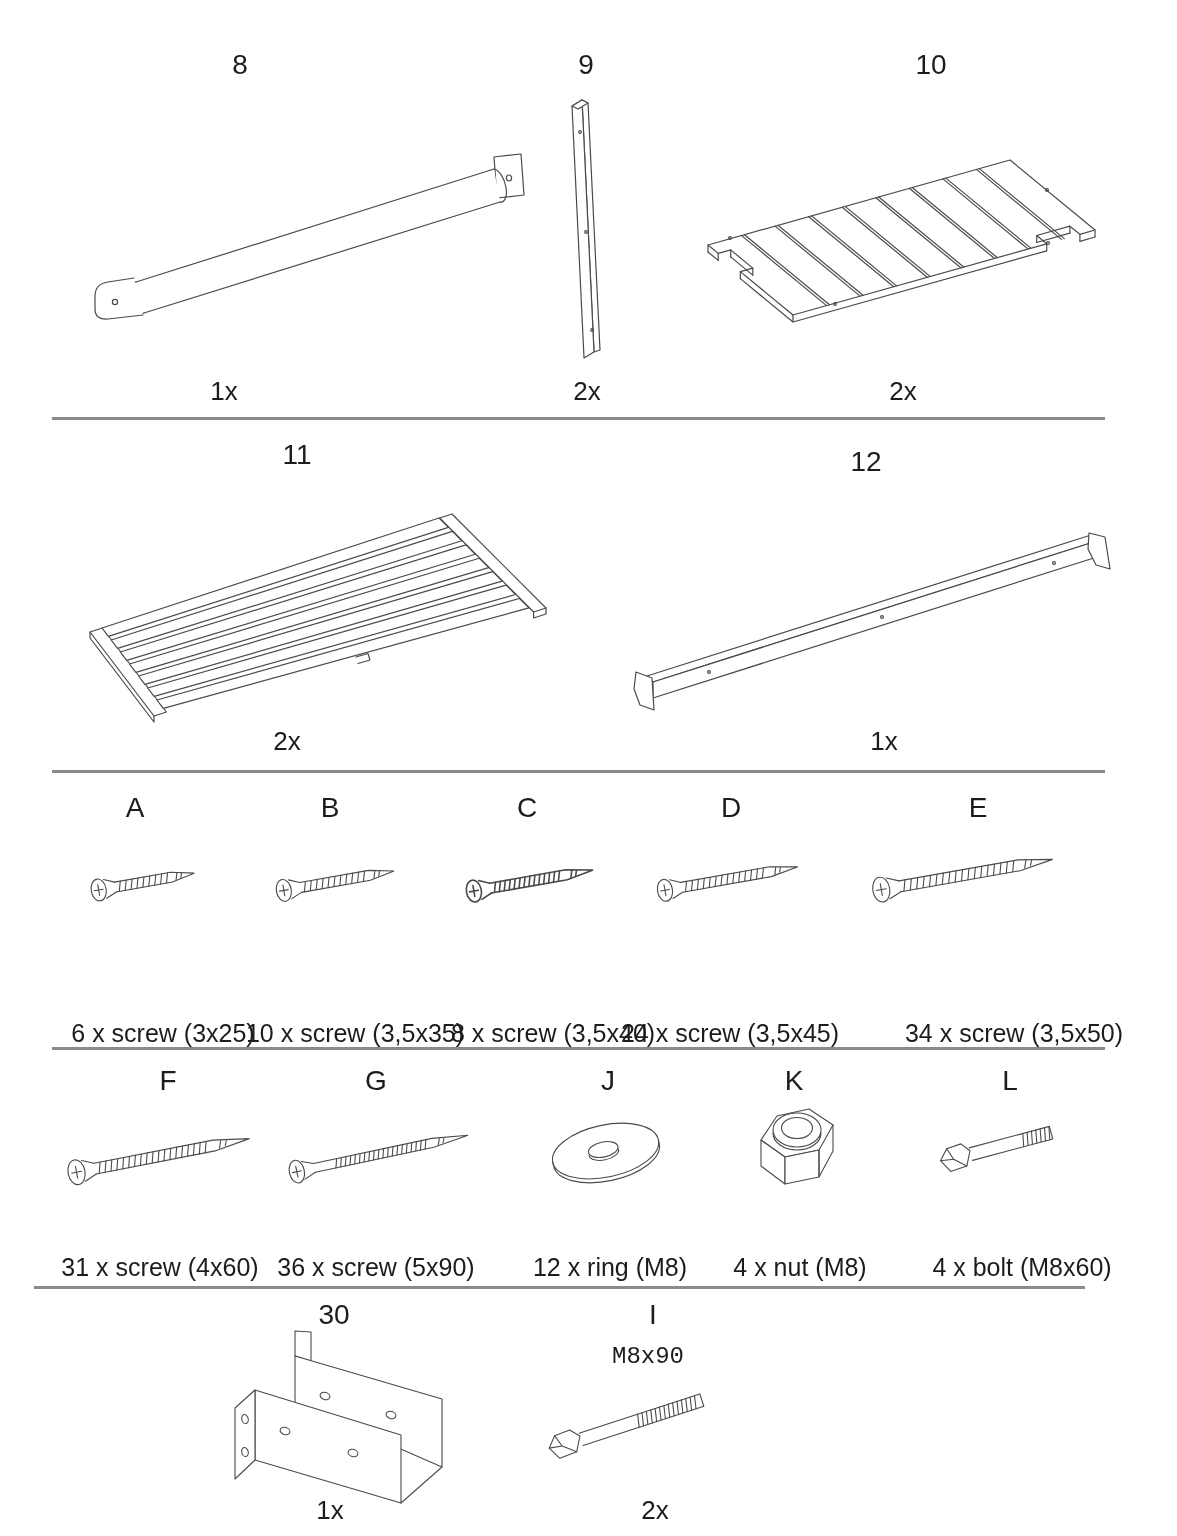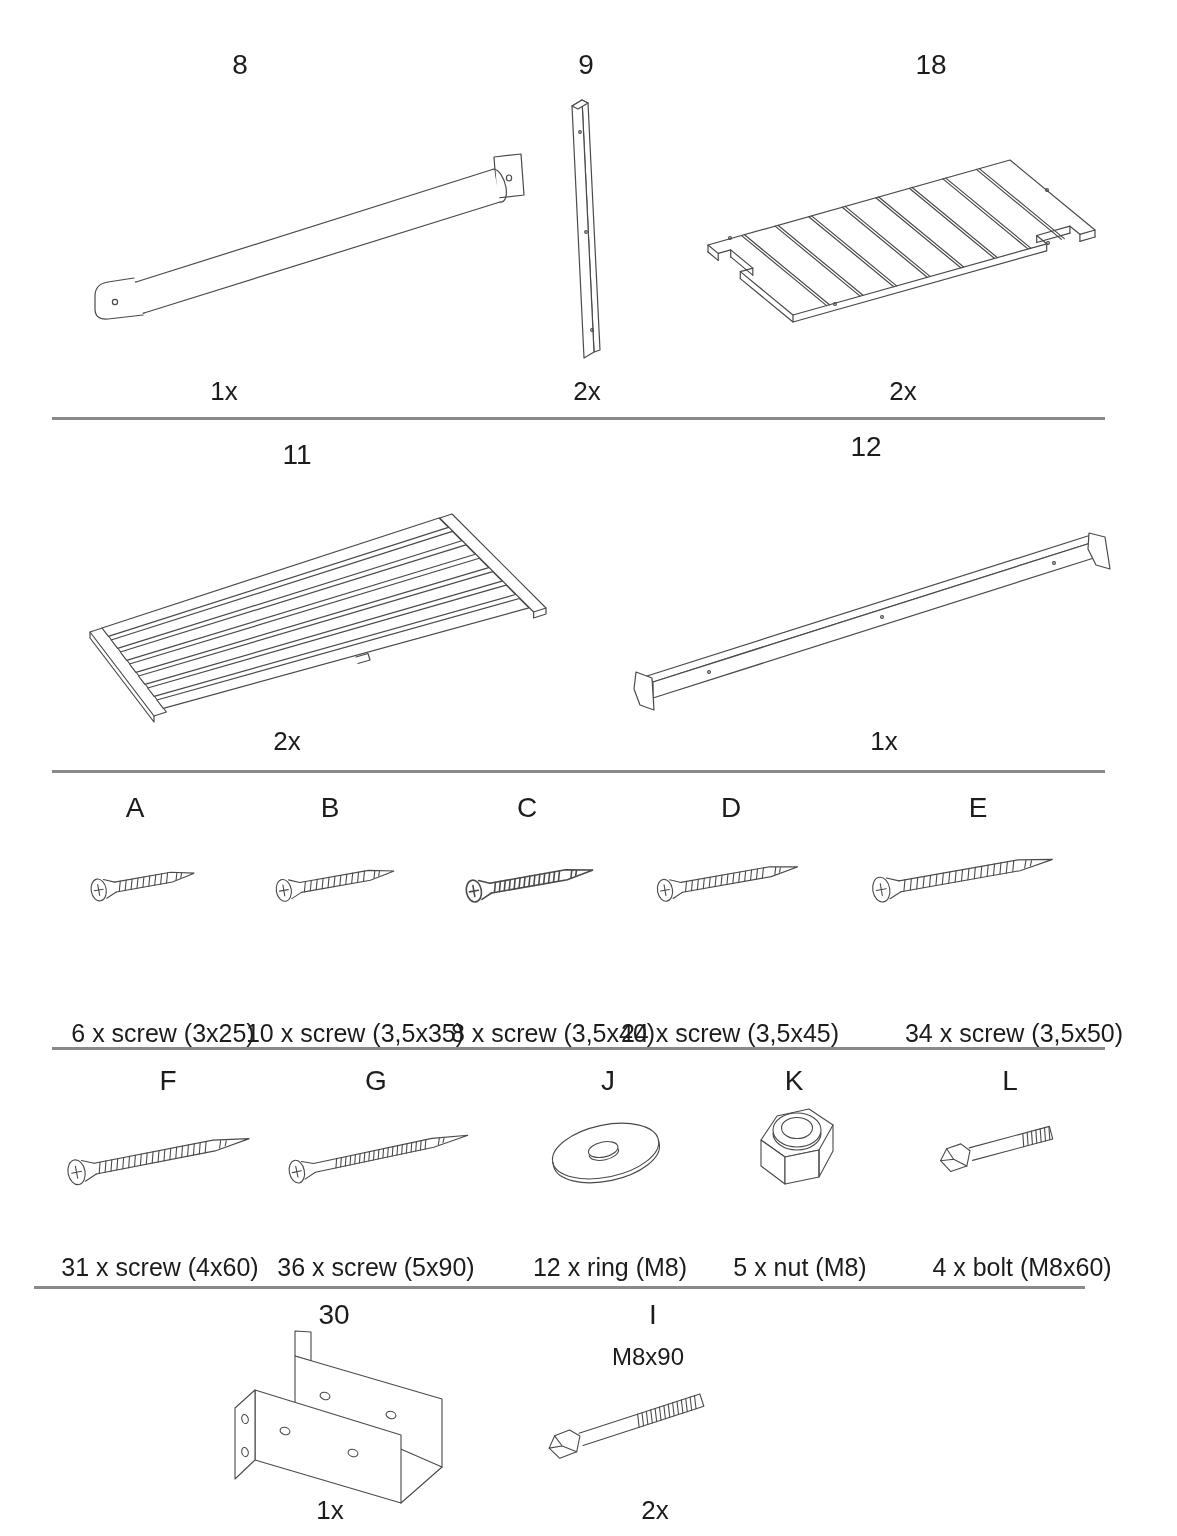--- a/index.html
+++ b/index.html
@@ -5,33 +5,33 @@
   html,body{margin:0;padding:0;background:#e8e8e8;}
   #sheet{
     position:relative;width:1177px;height:1536px;background:#ffffff;
     font-family:"Liberation Sans", sans-serif;color:#1c1c1c;overflow:hidden;
   }
   .cl{position:absolute;transform:translateX(-50%);white-space:nowrap;line-height:1.1;}
   .num{font-size:28px;}
   .letter{font-size:28px;}
   .qty{font-size:26px;}
   .cap{font-size:25px;}
-  .spec{font-size:24px;}
+  .spec{font-size:24px;font-family:Liberation Mono, monospace;}
   .divider{position:absolute;height:3px;background:#8a8a8a;}
   svg.art{position:absolute;overflow:visible;}
   svg.art *{vector-effect:non-scaling-stroke;}
 </style>
 </head>
 <body>
 
 <div id="sheet">
 
   <div class="cl num" style="left:240px;top:50px">8</div>
   <div class="cl num" style="left:586px;top:50px">9</div>
-  <div class="cl num" style="left:931px;top:50px">18</div>
+  <div class="cl num" style="left:931px;top:50px">10</div>
 
   <svg class="art" style="left:88px;top:135px" width="440" height="190" viewBox="0 0 440 190">
     <g stroke="#4a4a4a" stroke-width="1.2" fill="none" stroke-linecap="round" stroke-linejoin="round">
       <polygon points="406,22 433,19 436,60 409,63" fill="#ffffff"></polygon>
       <ellipse cx="421" cy="43" rx="2.6" ry="3"></ellipse>
       <polygon points="48,147 406,34 412,67 56,178" fill="#ffffff" stroke="none"></polygon>
       <path d="M48,147 L406,34 M56,178 L412,67"></path>
       <path d="M406,34 A8,16.5 -17 0 1 412,67"></path>
       <path d="M48,147 A10,16.5 -17 1 0 56,178"></path>
       <path d="M46,143 L20,147 Q7,149 7,161 L7,174 Q7,185 20,184 L55,180" fill="#ffffff"></path>
@@ -70,21 +70,21 @@
     </g>
   </svg>
 
   <div class="cl qty" style="left:224px;top:377px">1x</div>
   <div class="cl qty" style="left:587px;top:377px">2x</div>
   <div class="cl qty" style="left:903px;top:377px">2x</div>
 
   <div class="divider" style="left:52px;top:417px;width:1053px"></div>
 
   <div class="cl num" style="left:297px;top:440px">11</div>
-  <div class="cl num" style="left:866px;top:432px">12</div>
+  <div class="cl num" style="left:866px;top:447px">12</div>
 
   <svg class="art" style="left:82px;top:492px" width="490" height="240" viewBox="0 0 490 240">
     <g stroke="#4a4a4a" stroke-width="1.2" fill="none" stroke-linecap="round" stroke-linejoin="round">
       <polygon points="8,140 20.4,136 84.4,220 72,224" fill="#ffffff"></polygon>
       <path d="M8,140 L8,146 L72,230 L72,224 M8,146 L72,230"></path>
       <polygon points="370,22 464,116 451.6,120 357.6,26" fill="#ffffff"></polygon>
       <path d="M464,116 L464,122 L451.6,126 L451.6,120"></path>
       <polygon points="20,136 357,26 366.4,35.4 26.4,144.4" fill="#ffffff"></polygon>
       <polygon points="29.2,148 370.4,39.4 379.8,48.8 35.6,156.4" fill="#ffffff"></polygon>
       <polygon points="38.3,160 383.9,52.9 393.3,62.3 44.7,168.4" fill="#ffffff"></polygon>
@@ -229,21 +229,21 @@
       <polygon points="6,36 15,26 30,25 37,34 30,48 13,49" fill="#ffffff"></polygon>
       <path d="M15,26 L19,38 M19,38 L30,48 M19,38 L6,36"></path>
       <path d="M37,31 H120 M37,44 H120 M120,31 V44"></path>
       <path d="M90,44 L92.5,31 M94.5,44 L97,31 M99,44 L101.5,31 M103.5,44 L106,31 M108,44 L110.5,31 M112.5,44 L115,31 M117,44 L119.5,31"></path>
     </g>
   </svg>
 
   <div class="cl cap" style="left:160px;top:1254px">31 x screw (4x60)</div>
   <div class="cl cap" style="left:376px;top:1254px">36 x screw (5x90)</div>
   <div class="cl cap" style="left:610px;top:1254px">12 x ring (M8)</div>
-  <div class="cl cap" style="left:800px;top:1254px">5 x nut (M8)</div>
+  <div class="cl cap" style="left:800px;top:1254px">4 x nut (M8)</div>
   <div class="cl cap" style="left:1022px;top:1254px">4 x bolt (M8x60)</div>
 
   <div class="divider" style="left:34px;top:1286px;width:1051px"></div>
 
   <div class="cl num" style="left:334px;top:1300px">30</div>
   <div class="cl num" style="left:653px;top:1300px">I</div>
   <div class="cl spec" style="left:648px;top:1344px">M8x90</div>
 
   <svg class="art" style="left:228px;top:1324px" width="225" height="185" viewBox="0 0 225 185">
     <g stroke="#4a4a4a" stroke-width="1.1" fill="none" stroke-linecap="round" stroke-linejoin="round">

